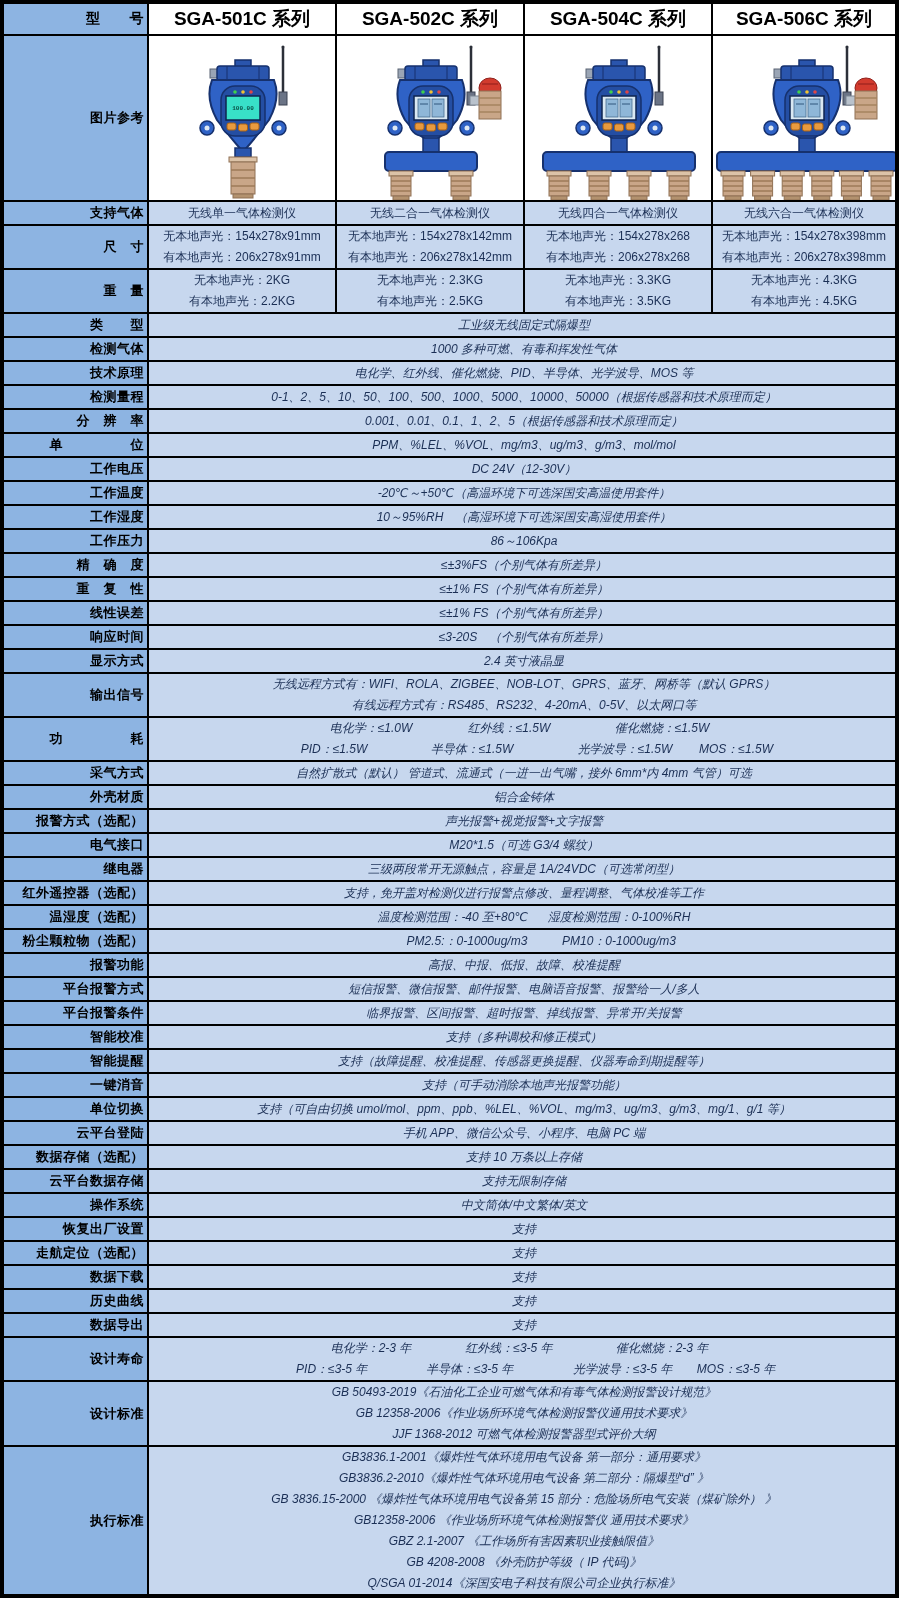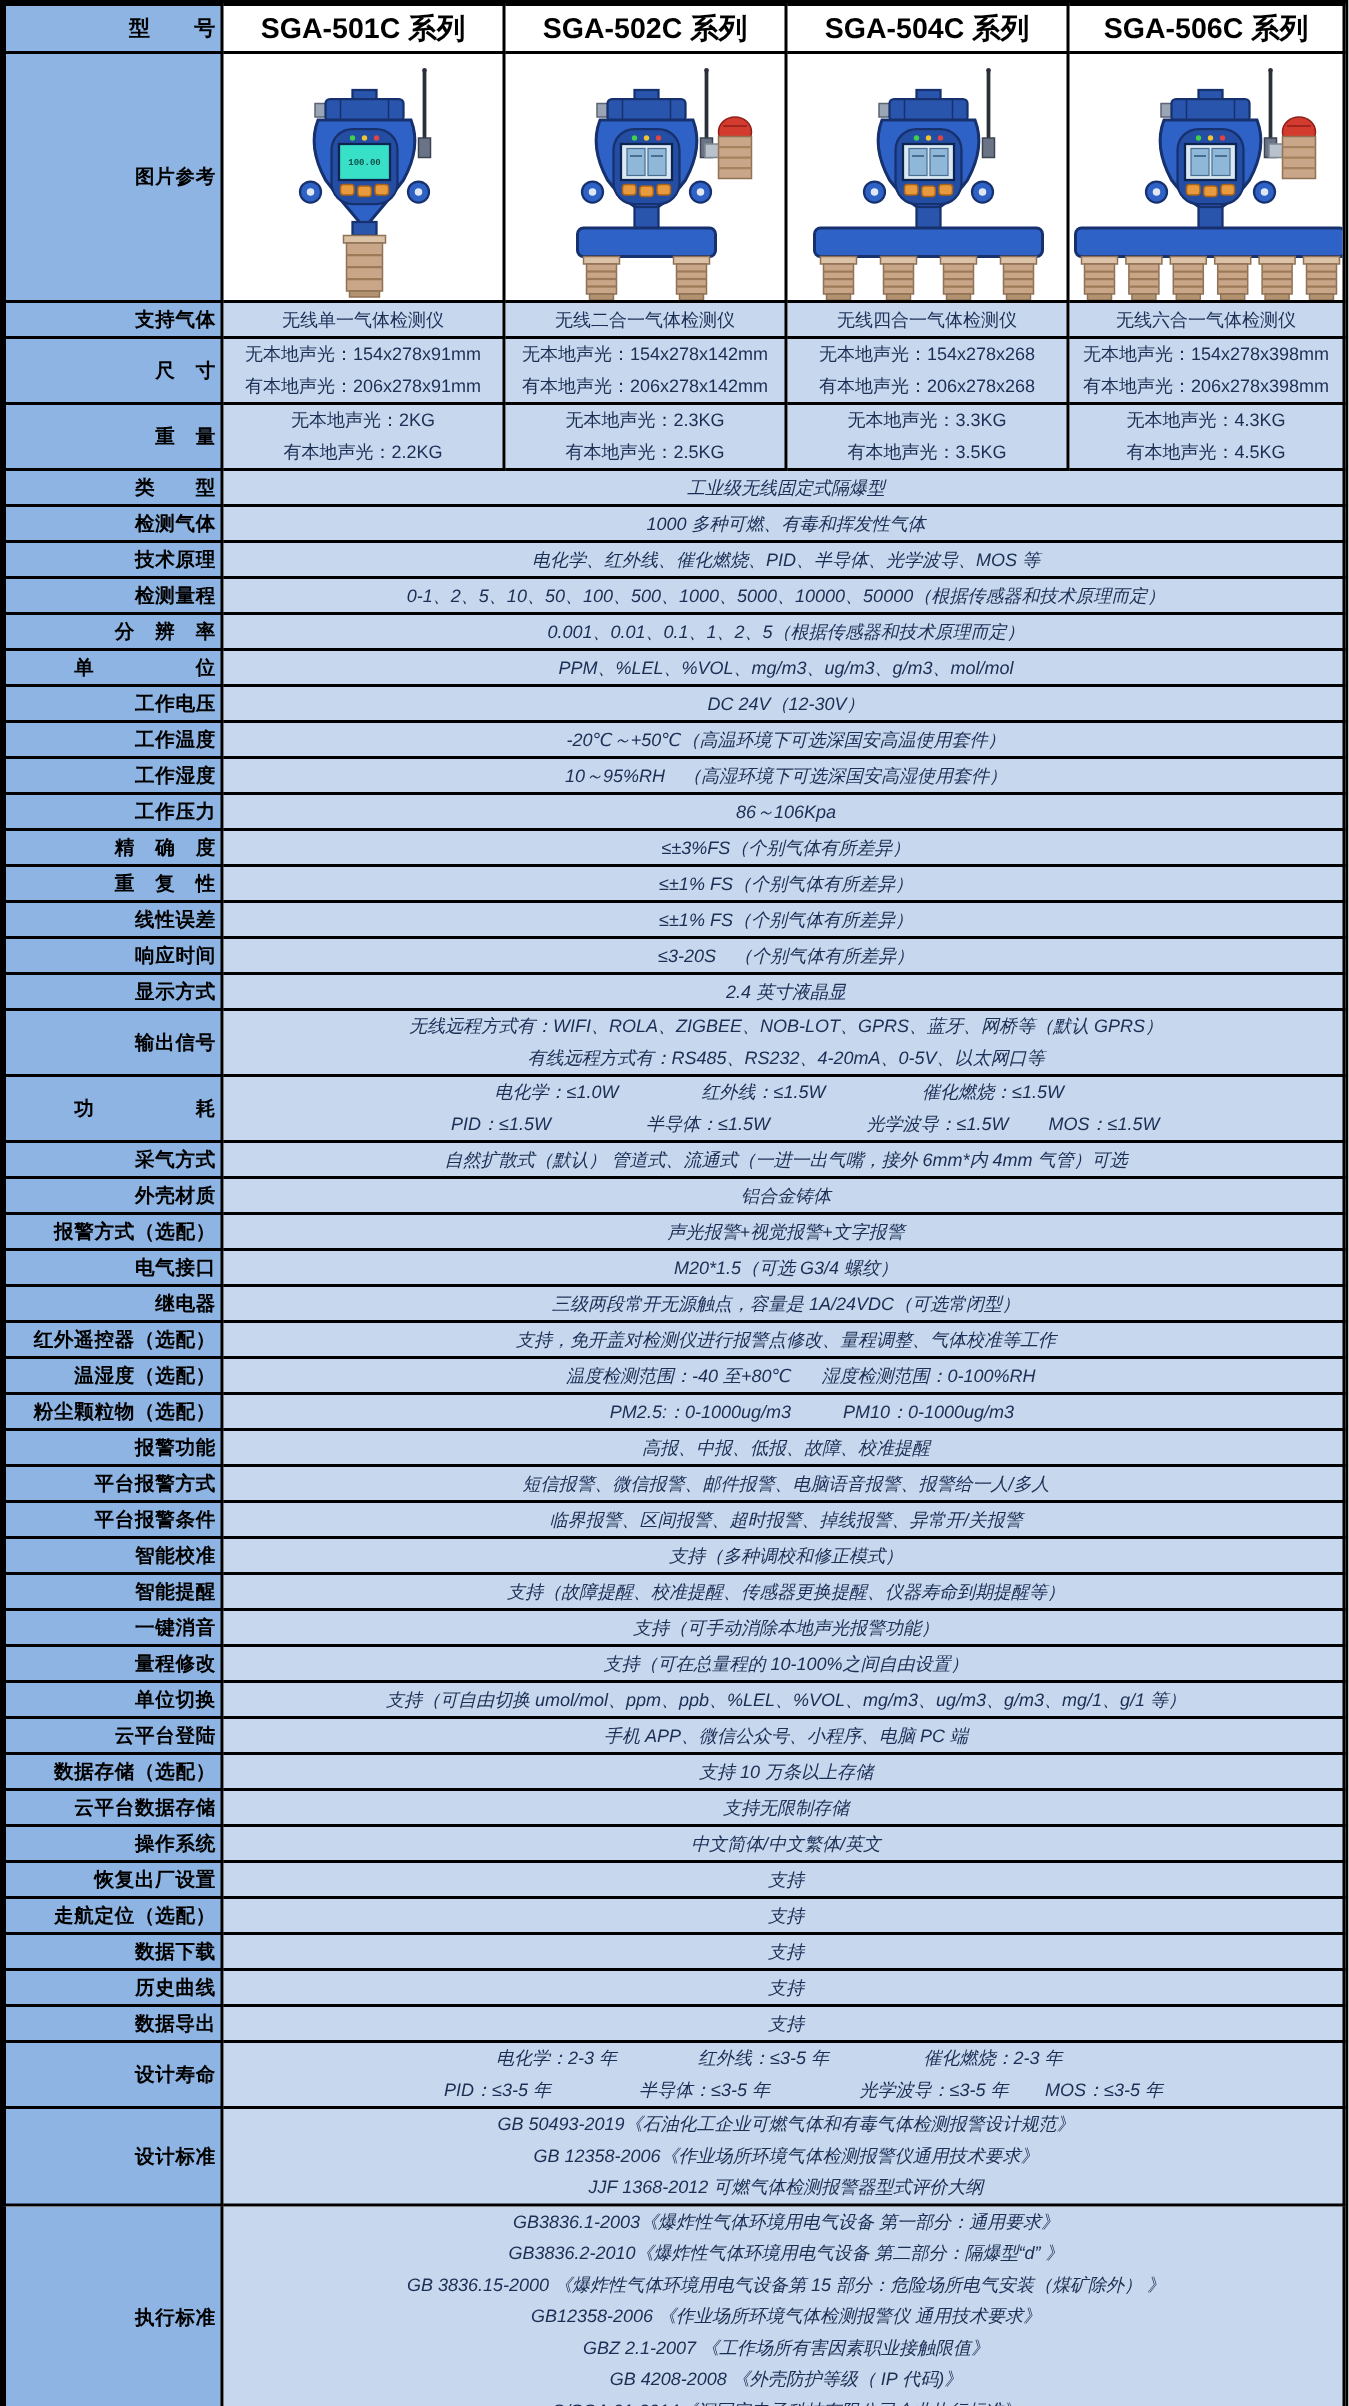--- a/index.html
+++ b/index.html
@@ -568,26 +568,20 @@
             <div class="line">支持（故障提醒、校准提醒、传感器更换提醒、仪器寿命到期提醒等）</div>
           </td>
         </tr>
         <tr class="single">
           <td class="label">一键消音</td>
           <td class="val full" colspan="4">
             <div class="line">支持（可手动消除本地声光报警功能）</div>
           </td>
         </tr>
         <tr class="single">
-          <td class="label">量程修改</td>
-          <td class="val full" colspan="4">
-            <div class="line">支持（可在总量程的 10-100%之间自由设置）</div>
-          </td>
-        </tr>
-        <tr class="single">
           <td class="label">单位切换</td>
           <td class="val full" colspan="4">
             <div class="line">支持（可自由切换 umol/mol、ppm、ppb、%LEL、%VOL、mg/m3、ug/m3、g/m3、mg/1、g/1 等）</div>
           </td>
         </tr>
         <tr class="single">
           <td class="label">云平台登陆</td>
           <td class="val full" colspan="4">
             <div class="line">手机 APP、微信公众号、小程序、电脑 PC 端</div>
           </td>
@@ -651,21 +645,21 @@
           <td class="label">设计标准</td>
           <td class="val full" colspan="4">
             <div class="line">GB 50493-2019《石油化工企业可燃气体和有毒气体检测报警设计规范》</div>
             <div class="line">GB 12358-2006《作业场所环境气体检测报警仪通用技术要求》</div>
             <div class="line">JJF 1368-2012 可燃气体检测报警器型式评价大纲</div>
           </td>
         </tr>
         <tr>
           <td class="label">执行标准</td>
           <td class="val full" colspan="4">
-            <div class="line">GB3836.1-2003《爆炸性气体环境用电气设备 第一部分：通用要求》</div>
+            <div class="line">GB3836.1-2001《爆炸性气体环境用电气设备 第一部分：通用要求》</div>
             <div class="line">GB3836.2-2010《爆炸性气体环境用电气设备 第二部分：隔爆型“d” 》</div>
             <div class="line">GB 3836.15-2000 《爆炸性气体环境用电气设备第 15 部分：危险场所电气安装（煤矿除外） 》</div>
             <div class="line">GB12358-2006 《作业场所环境气体检测报警仪 通用技术要求》</div>
             <div class="line">GBZ 2.1-2007 《工作场所有害因素职业接触限值》</div>
             <div class="line">GB 4208-2008 《外壳防护等级（ IP 代码)》</div>
             <div class="line">Q/SGA 01-2014《深国安电子科技有限公司企业执行标准》</div>
           </td>
         </tr>
       </tbody>
   </table>

